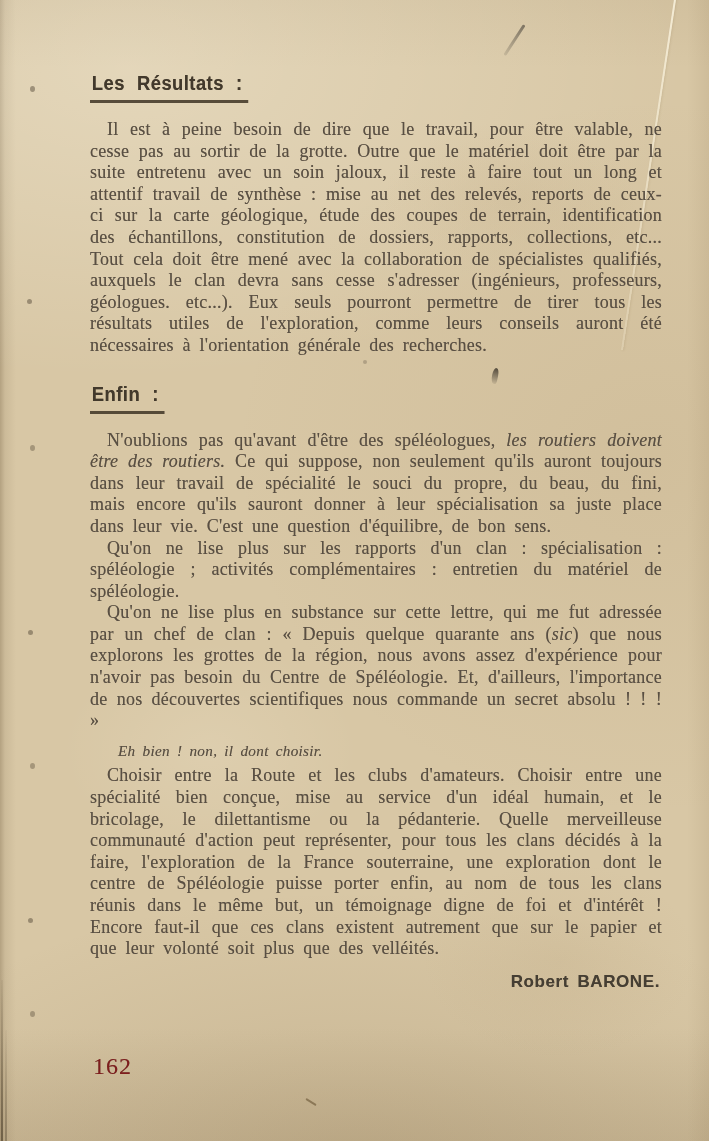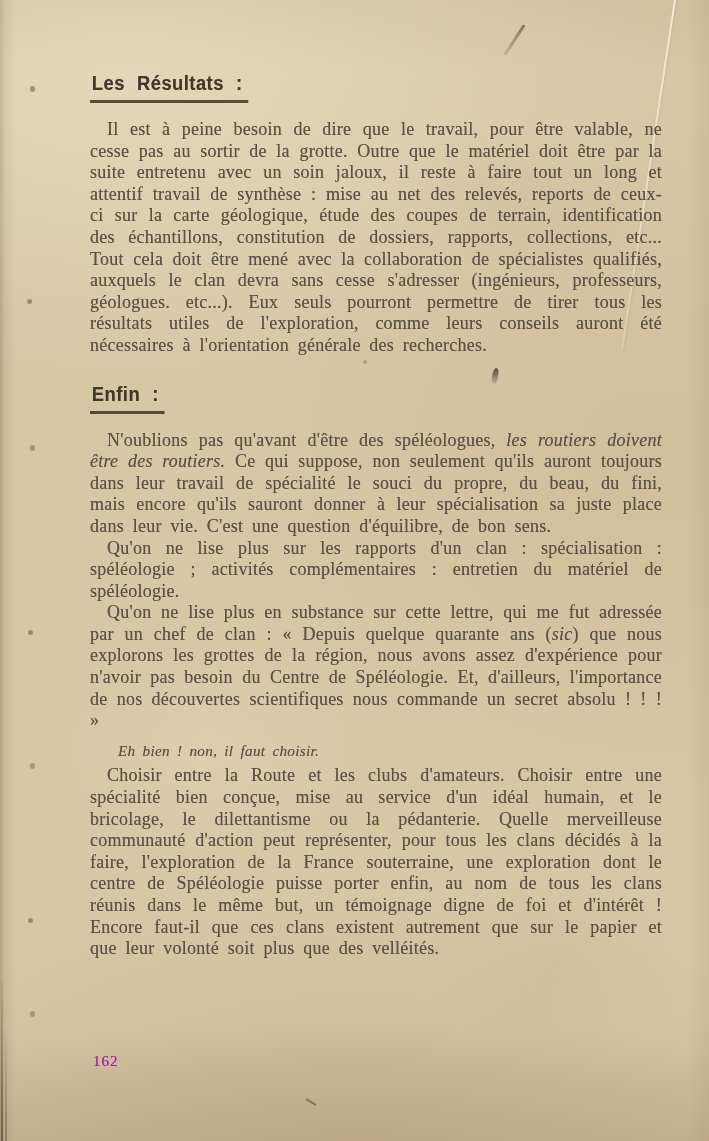--- a/index.html
+++ b/index.html
@@ -107,22 +107,22 @@
     text-align: right;
     font-family: "Liberation Sans", sans-serif;
     font-weight: bold; font-size: 17px;
     letter-spacing: 0.6px; word-spacing: 3px;
     color: #453e33;
     padding-right: 2px;
     text-shadow: 0 0 0.6px rgba(62,52,36,0.5);
   }
   .page-number {
     position: absolute; left: 93px; top: 1053px;
-    font-size: 15px; letter-spacing: 1px;
-    color: #a21caf;
+    font-size: 24px; letter-spacing: 1px;
+    color: #7f1d1d;
     text-shadow: 0 0 0.5px rgba(78,70,58,0.5);
   }
 </style>
 </head>
 <body>
 
 <div class="paper"></div>
 <div class="stain s1"></div>
 <div class="stain s2"></div>
 <div class="stain s3"></div>
@@ -152,22 +152,23 @@
 
   <div>
     <span class="heading h2">Enfin :</span>
 
     <p class="body first"><span>N'oublions pas qu'avant d'être des spéléologues, </span><span class="it">les routiers doivent être des routiers.</span><span> Ce qui suppose, non seulement qu'ils auront toujours dans leur travail de spécialité le souci du propre, du beau, du fini, mais encore qu'ils sauront donner à leur spécialisation sa juste place dans leur vie. C'est une question d'équilibre, de bon sens.</span></p>
 
     <p class="body">Qu'on ne lise plus sur les rapports d'un clan : spécialisation : spéléologie ; activités complémentaires : entretien du matériel de spéléologie.</p>
 
     <p class="body"><span>Qu'on ne lise plus en substance sur cette lettre, qui me fut adressée par un chef de clan : « Depuis quelque quarante ans (</span><span class="it">sic</span><span>) que nous explorons les grottes de la région, nous avons assez d'expérience pour n'avoir pas besoin du Centre de Spéléologie. Et, d'ailleurs, l'importance de nos découvertes scientifiques nous commande un secret absolu ! ! ! »</span></p>
 
-    <p class="standalone-italic">Eh bien ! non, il faut choisir.</p>
+    <p class="standalone-italic">Eh bien ! non, il dont choisir.</p>
 
     <p class="body">Choisir entre la Route et les clubs d'amateurs. Choisir entre une spécialité bien conçue, mise au service d'un idéal humain, et le bricolage, le dilettantisme ou la pédanterie. Quelle merveilleuse communauté d'action peut représenter, pour tous les clans décidés à la faire, l'exploration de la France souterraine, une exploration dont le centre de Spéléologie puisse porter enfin, au nom de tous les clans réunis dans le même but, un témoignage digne de foi et d'intérêt ! Encore faut-il que ces clans existent autrement que sur le papier et que leur volonté soit plus que des velléités.</p>
 
 
+    <div class="signature">Robert BARONE.</div>
   </div>
 
 </div>
 
 <div class="page-number">162</div>
 
 </body></html>

